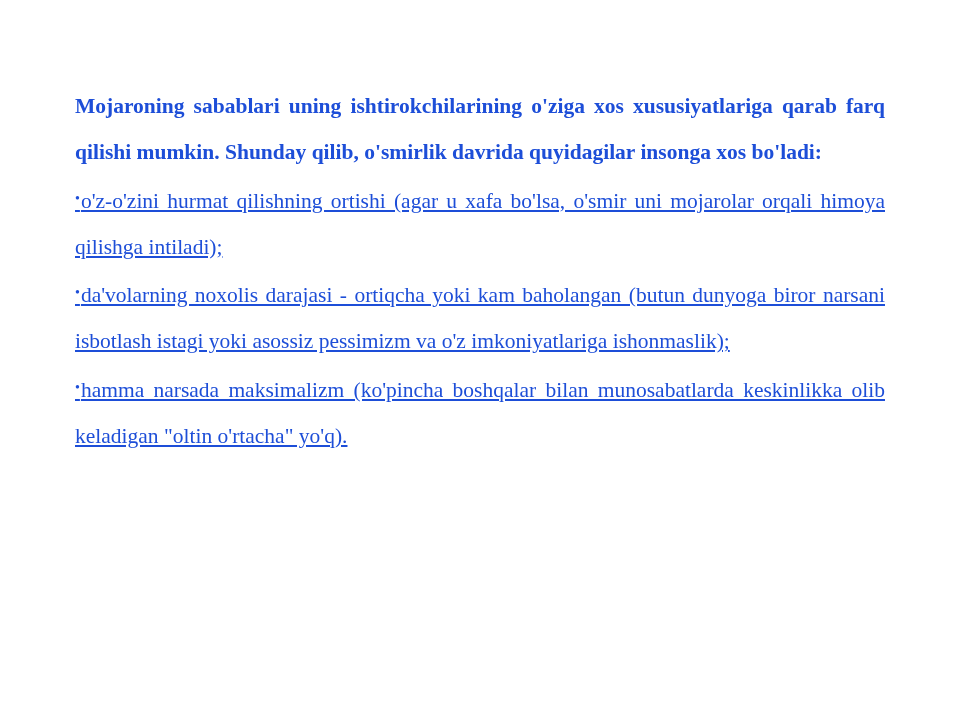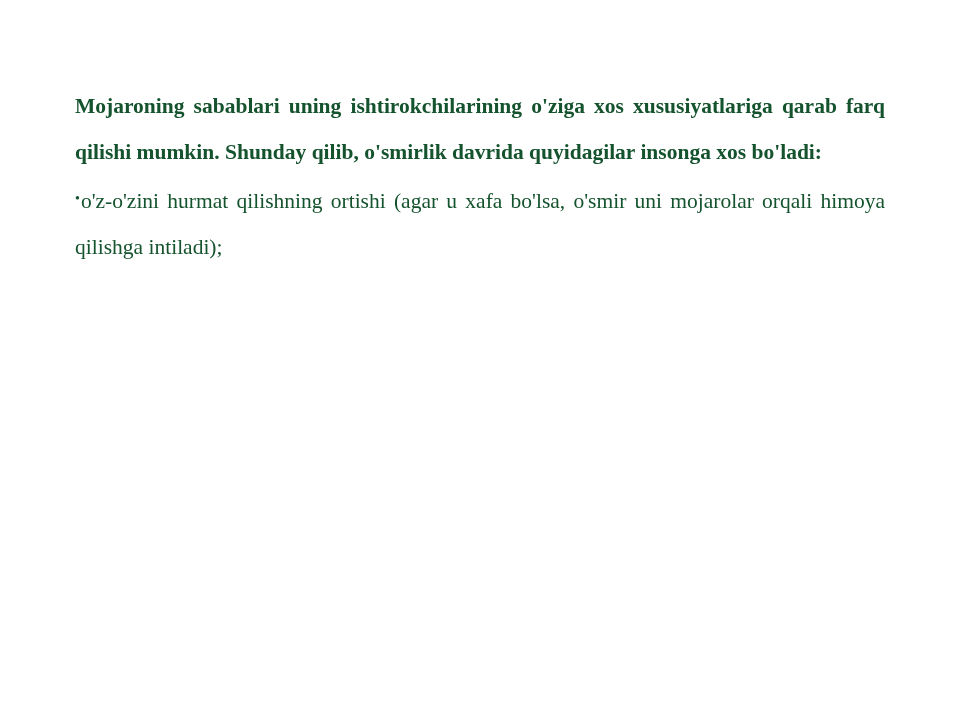--- a/index.html
+++ b/index.html
@@ -1,32 +1,34 @@
 <!DOCTYPE html>
 <html><head>
 <meta charset="utf-8">
 <style>
   html, body { margin: 0; padding: 0; background: #ffffff; }
   body { width: 960px; height: 720px; position: relative; overflow: hidden; }
   .slide {
     position: absolute; left: 75px; top: 83px; width: 810px;
     font-family: "Liberation Serif", "DejaVu Serif", serif;
-    color: #14532d;
+    color: #1d4ed8;
   }
   .para {
     font-size: 21.5px; line-height: 46.3px; text-align: justify;
     text-align-last: left; margin: 0;
   }
   .intro { font-weight: bold; }
-  .bullet { position: relative; }
+  .bullet { position: relative; text-decoration: underline; }
   .bullet-dot { font-size: 14px; vertical-align: 5px; margin-right: 1px; }
 </style>
 </head>
 <body>
 
 <div class="slide">
   <p class="para intro">Mojaroning sabablari uning ishtirokchilarining o'ziga xos xususiyatlariga qarab farq qilishi mumkin. Shunday qilib, o'smirlik davrida quyidagilar insonga xos bo'ladi:</p>
 
   <p class="para bullet"><span class="bullet-dot">•</span><span>o'z-o'zini hurmat qilishning ortishi (agar u xafa bo'lsa, o'smir uni mojarolar orqali himoya qilishga intiladi);</span></p>
 
 
+  <p class="para bullet"><span class="bullet-dot">•</span><span>da'volarning noxolis darajasi - ortiqcha yoki kam baholangan (butun dunyoga biror narsani isbotlash istagi yoki asossiz pessimizm va o'z imkoniyatlariga ishonmaslik);</span></p>
 
+  <p class="para bullet"><span class="bullet-dot">•</span><span>hamma narsada maksimalizm (ko'pincha boshqalar bilan munosabatlarda keskinlikka olib keladigan "oltin o'rtacha" yo'q).</span></p>
 </div>
 
 </body></html>

